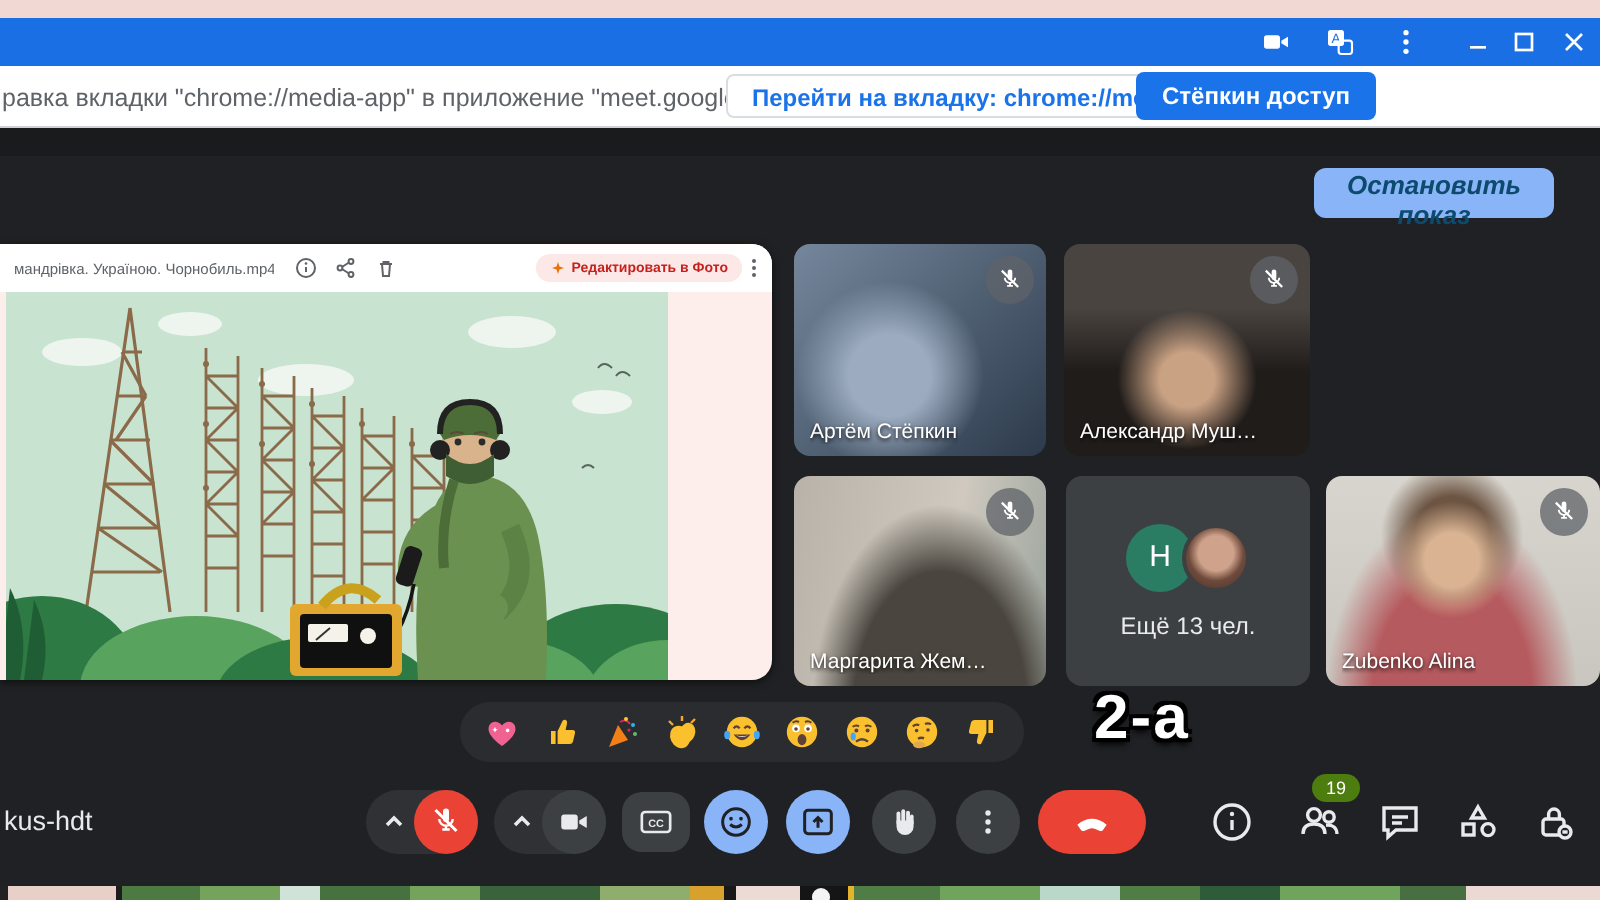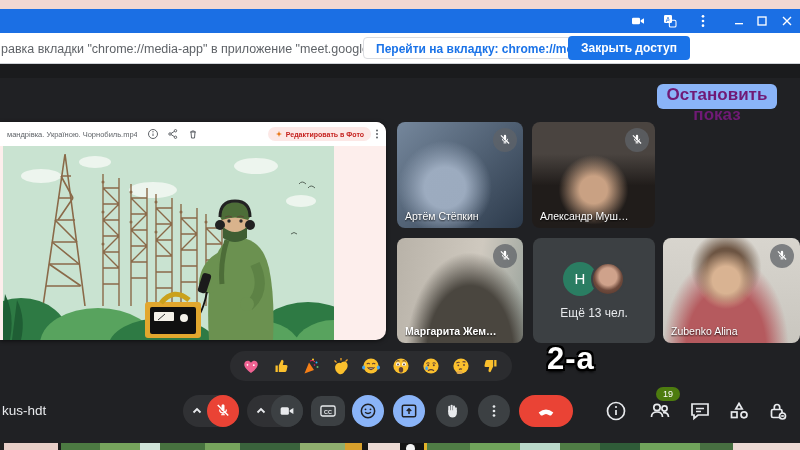--- a/index.html
+++ b/index.html
@@ -23,21 +23,21 @@
   .meet-gap{left:0;top:64px;width:800px;height:14px;background:#1a1b1d;}
   .banner{left:0;top:78px;width:800px;height:34px;background:#202124;border-top:1px solid #0e0f10;display:flex;align-items:center;}
   .present-chip{margin-left:30px;width:22px;height:22px;}
   .banner-name{margin-left:14px;font-size:13px;color:#e8eaed;}
   .banner-div{margin:0 14px;width:1px;height:16px;background:#5f6368;}
   .banner-sound{font-size:13px;color:#e8eaed;}
   .toggle{margin-left:14px;position:relative;width:34px;height:14px;border-radius:7px;background:#3b78d8;}
   .toggle .knob{position:absolute;right:-2px;top:-4px;width:22px;height:22px;border-radius:50%;background:#8ab4f8;
                 display:flex;align-items:center;justify-content:center;}
   .stop-share{position:absolute;left:657px;top:84px;width:120px;height:25px;background:#8ab4f8;border:none;border-radius:6px;
-              color:#701a75;font-size:17px;font-weight:bold;font-family:"Liberation Sans",sans-serif;}
+              color:#0c4a6e;font-size:13px;font-weight:bold;font-family:"Liberation Sans",sans-serif;font-style:italic;}
 
   
   .media-window{left:0;top:122px;width:386px;height:218px;background:#fdeeec;border-radius:0 10px 10px 0;overflow:hidden;box-shadow:0 1px 4px rgba(0,0,0,.6);}
   .media-toolbar{position:absolute;left:0;top:0;width:100%;height:24px;background:#fff;}
   .media-file{position:absolute;left:7px;top:8px;font-size:7.5px;color:#5f6368;max-width:130px;overflow:hidden;white-space:nowrap;}
   .mt-ic{position:absolute;top:6px;width:12px;height:12px;}
   .edit-pill{position:absolute;right:15px;top:5px;height:14px;display:flex;align-items:center;gap:3px;background:#fce8e6;
              border-radius:8px;padding:0 7px;font-size:7px;color:#c5221f;font-weight:bold;white-space:nowrap;}
   .mt-kebab{position:absolute;right:3px;top:6px;width:12px;height:12px;}
   .video-holder{position:absolute;left:3px;top:24px;width:331px;height:194px;overflow:hidden;}
@@ -49,21 +49,21 @@
             display:flex;align-items:center;justify-content:center;}
   .t1{left:397px;top:122px;width:126px;height:106px;
       background:radial-gradient(circle at 38% 62%, rgba(160,175,195,.95) 0 20%, rgba(160,175,195,0) 46%),linear-gradient(135deg,#75879c,#2c3a4b);}
   .t2{left:532px;top:122px;width:123px;height:106px;
       background:radial-gradient(circle at 50% 64%, #c9a183 0 15%, rgba(0,0,0,0) 38%),linear-gradient(#4a4440 0 30%, #201c1a 60%);}
   .t3{left:663px;top:122px;width:137px;height:106px;
       background:radial-gradient(circle at 30% 36%, #d9a886 0 13%, rgba(0,0,0,0) 30%),
                  radial-gradient(ellipse at 32% 85%, #e4688f 0 32%, rgba(0,0,0,0) 56%),
                  linear-gradient(#3f97cf 0 58%, #2f86ba 58% 78%, #c8b089 78%);}
   .t4{left:397px;top:238px;width:126px;height:105px;
-      background:radial-gradient(ellipse at 58% 112%, #4a463f 0 42%, rgba(0,0,0,0) 62%),linear-gradient(100deg,#b8b2a8,#cfc9bf 60%,#9aa39c);font-weight:bold;}
+      background:radial-gradient(ellipse at 58% 112%, #4a463f 0 42%, rgba(0,0,0,0) 62%),linear-gradient(100deg,#b8b2a8,#cfc9bf 60%,#9aa39c);}
   .t5{left:533px;top:238px;width:122px;height:105px;background:#3c4043;display:flex;flex-direction:column;align-items:center;justify-content:center;}
   .t6{left:663px;top:238px;width:137px;height:105px;
       background:radial-gradient(circle at 46% 40%, #d9b392 0 14%, rgba(0,0,0,0) 30%),
                  radial-gradient(ellipse at 46% 28%, #6d5543 0 18%, rgba(0,0,0,0) 34%),
                  radial-gradient(ellipse at 46% 105%, #b55a5e 0 38%, rgba(0,0,0,0) 60%),
                  linear-gradient(#d8d5ce,#c9c6bf);}
   .ovf-avatars{display:flex;align-items:center;}
   .ovf-a1{width:34px;height:34px;border-radius:50%;background:#2a7d62;color:#fff;font-size:15px;display:flex;align-items:center;justify-content:center;}
   .ovf-a2{width:34px;height:34px;border-radius:50%;margin-left:-6px;border:2px solid #3c4043;box-sizing:border-box;
           background:radial-gradient(circle at 50% 42%, #cfa28b 0 38%, #6e4a3c 60%, #4a3028);}
@@ -139,21 +139,21 @@
     <span class="tb-ic" style="left:779px">
       <svg viewBox="0 0 24 24" width="16" height="16">
           <path d="M6 6l12 12M18 6L6 18" stroke="#fff" stroke-width="2"></path>
         </svg>
     </span>
   </div>
 
   <div class="abs notifbar">
     <span class="notif-msg">равка вкладки "chrome://media-app" в приложение "meet.google.com"…</span>
     <button class="goto-btn">Перейти на вкладку: chrome://media-app</button>
-    <button class="closeacc-btn">Закрыть доступ</button>
+    <button class="closeacc-btn">Стёпкин доступ</button>
   </div>
 
   <div class="abs meet-gap"></div>
 
   <button class="abs stop-share">Остановить показ</button>
 
   <div class="abs media-window">
     <div class="media-toolbar">
       <span class="media-file">мандрівка. Україною. Чорнобиль.mp4</span>
       <span class="mt-ic" style="left:147px">

